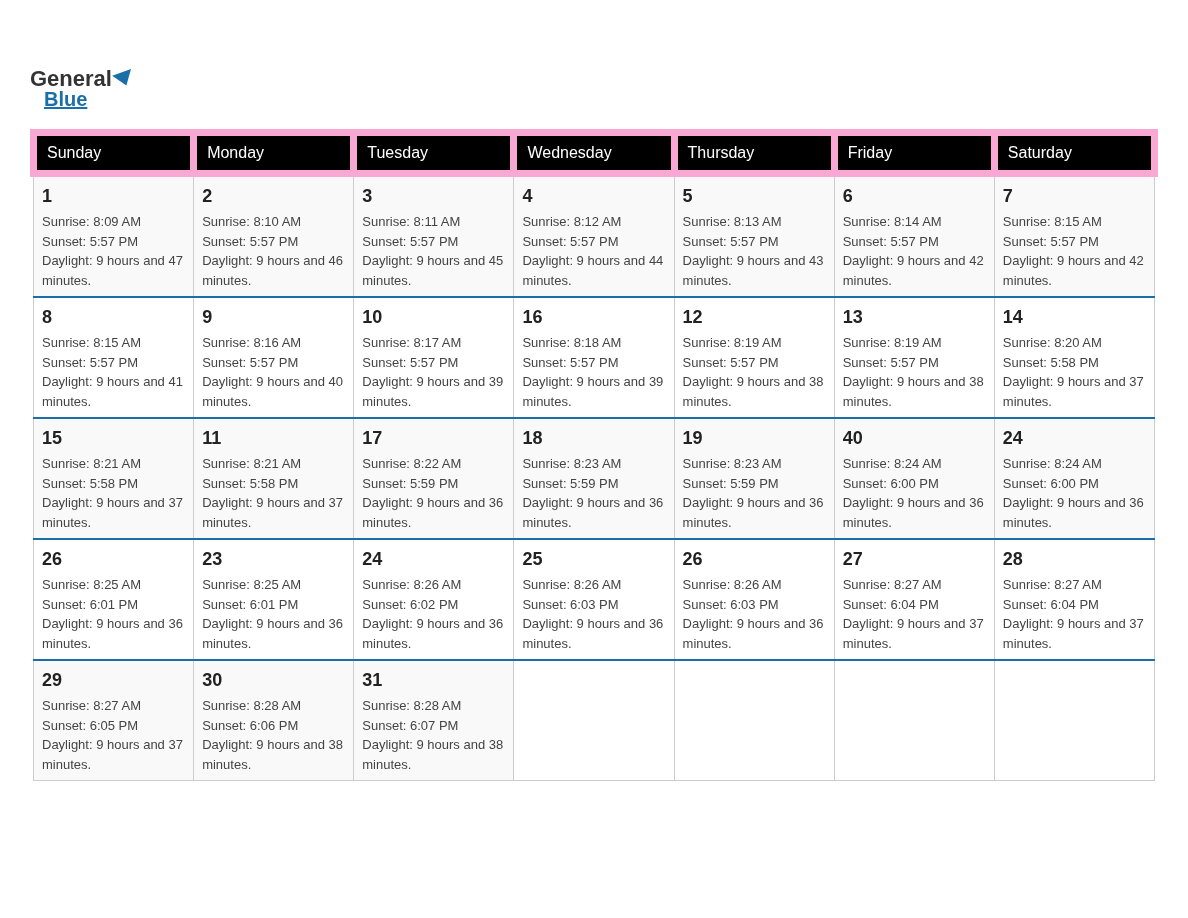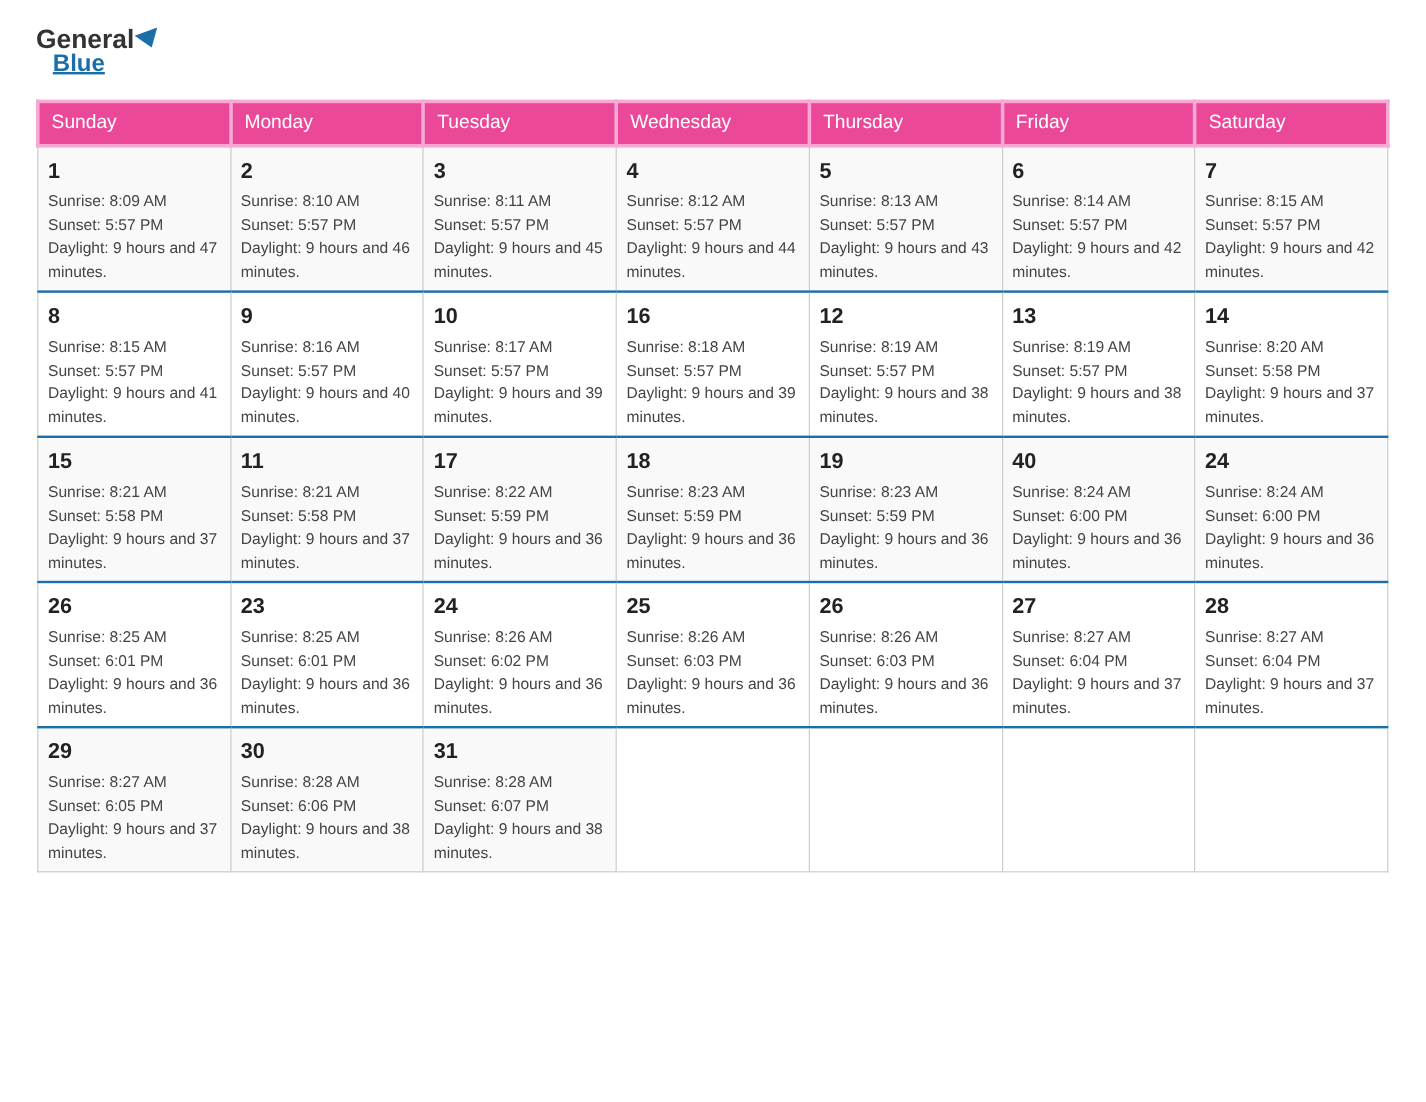--- a/index.html
+++ b/index.html
@@ -21,20 +21,21 @@
       display: flex;
       flex-direction: column;
       align-items: flex-start;
     }
     .logo-text {
       display: flex;
       align-items: center;
       font-size: 22px;
       font-weight: bold;
       color: #333;
+      margin-top: 46px;
     }
     .logo-triangle {
       width: 0;
       height: 0;
       border-left: 10px solid transparent;
       border-right: 10px solid transparent;
       border-top: 14px solid #1a6fa8;
       margin-left: 2px;
       transform: rotate(-20deg);
       display: inline-block;
@@ -60,27 +61,27 @@
       font-size: 22px;
       color: #555;
       margin-top: 4px;
     }
     table {
       width: 100%;
       border-collapse: collapse;
       table-layout: fixed;
     }
     th {
-      background-color: #ec4899;
+      background-color: #000000;
       color: #fff;
       text-align: left;
       padding: 8px 10px;
       font-size: 16px;
       font-weight: normal;
-      border: 3px solid #f9a8d4;
+      border: 7px solid #f9a8d4;
     }
     td {
       vertical-align: top;
       padding: 6px 8px;
       border: 1px solid #ccc;
       font-size: 13px;
       line-height: 1.5;
       height: 110px;
     }
     td .day-num {

